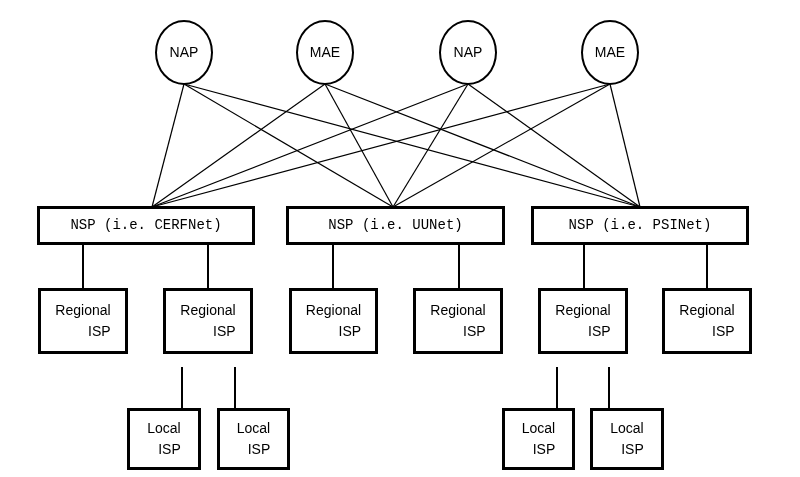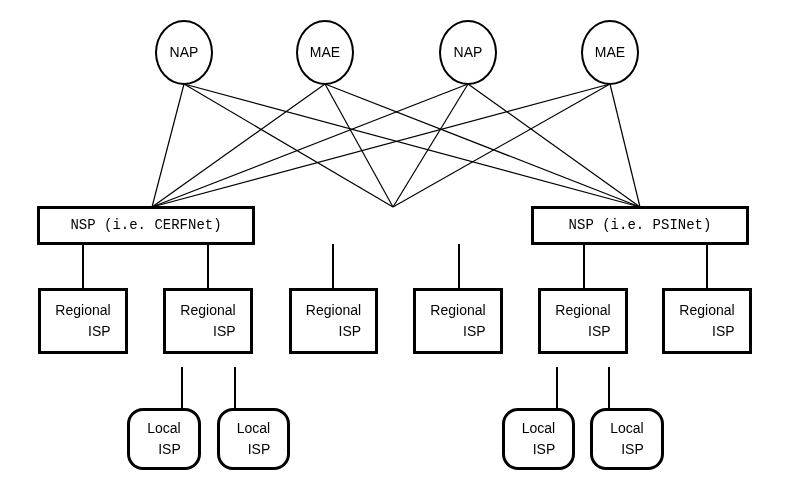--- a/index.html
+++ b/index.html
@@ -58,21 +58,20 @@
     height: 39px;
     font-family: Liberation Mono, monospace;
   }
   .regional {
     top: 288px;
     height: 66px;
   }
   .local {
     top: 408px;
     height: 62px;
-    border-radius: 16px;
   }
   
   .xp-0 { left: 155px; }
   .xp-1 { left: 296px; }
   .xp-2 { left: 439px; }
   .xp-3 { left: 581px; }
   
   .nsp-0 { left: 37px;  width: 218px; }
   .nsp-1 { left: 286px; width: 219px; }
   .nsp-2 { left: 531px; width: 218px; }
@@ -131,20 +130,23 @@
   <div class="node xp xp-2">
     <span>NAP</span>
   </div>
   <div class="node xp xp-3">
     <span>MAE</span>
   </div>
 
   <div class="node nsp nsp-0">
     <span>NSP (i.e. CERFNet)</span>
   </div>
+  <div class="node nsp nsp-1">
+    <span>NSP (i.e. UUNet)</span>
+  </div>
   <div class="node nsp nsp-2">
     <span>NSP (i.e. PSINet)</span>
   </div>
 
   <div class="node regional reg-0">
     <span>Regional
 ISP</span>
   </div>
   <div class="node regional reg-1">
     <span>Regional

